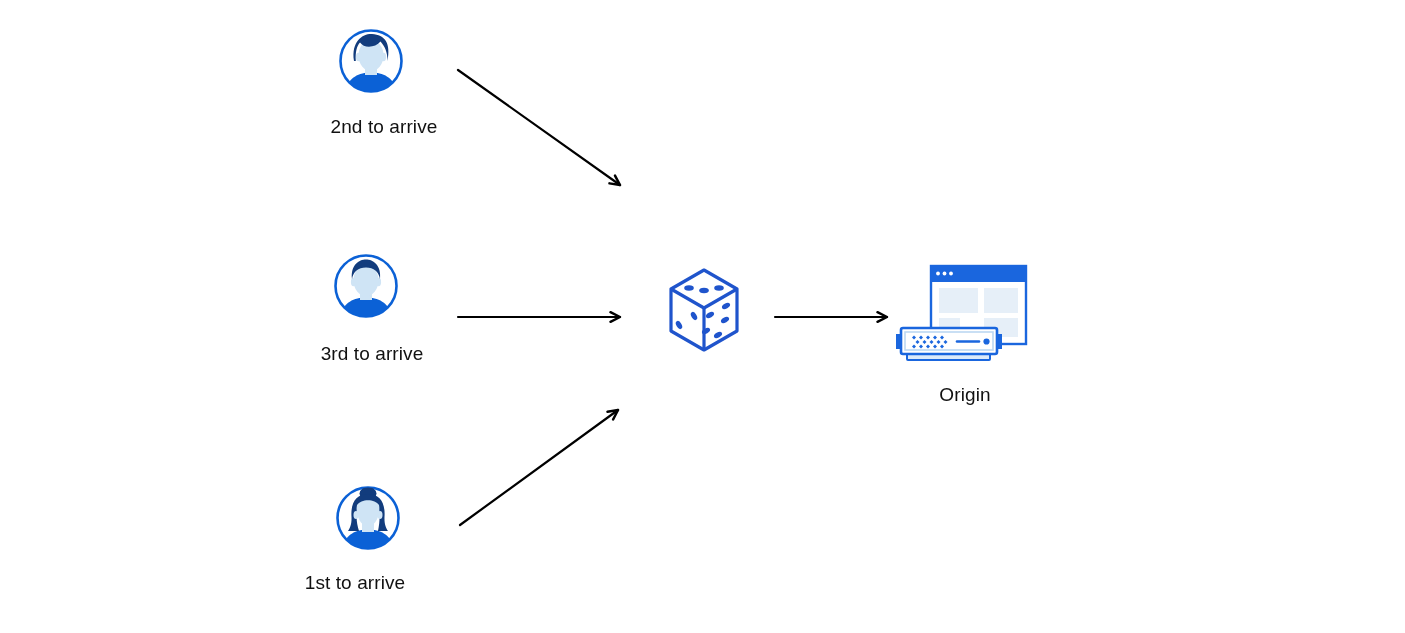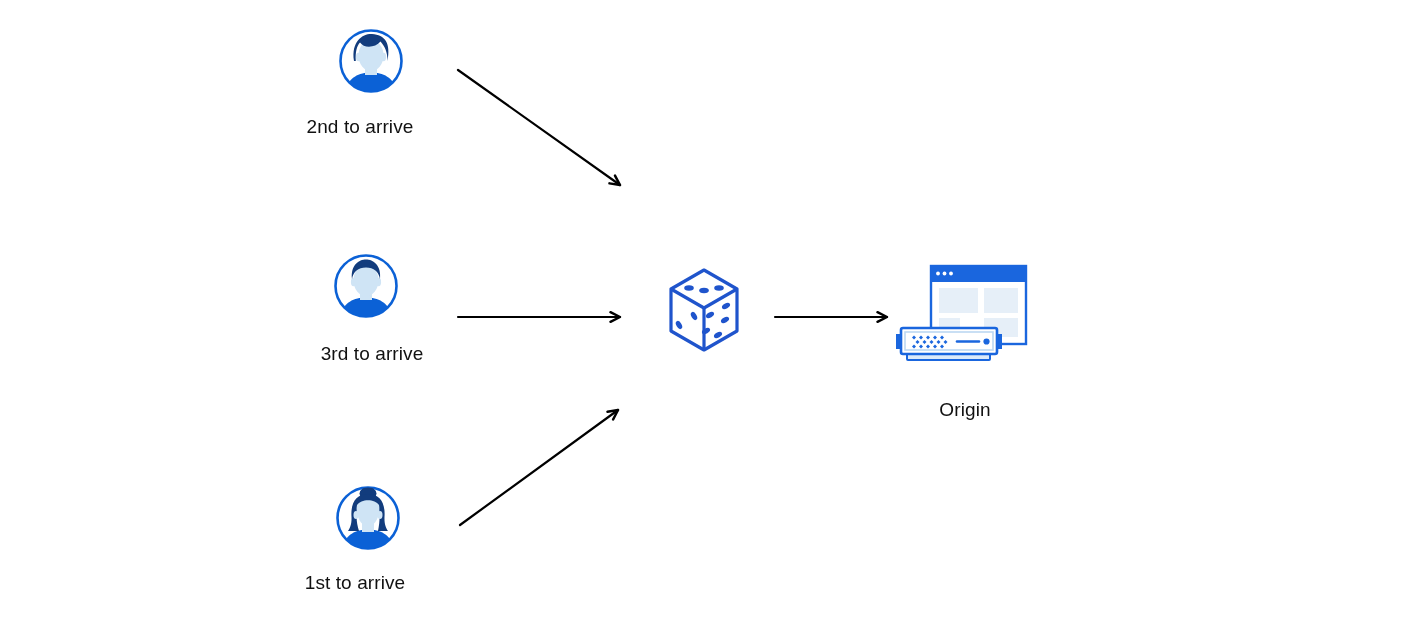--- a/index.html
+++ b/index.html
@@ -55,21 +55,21 @@
         <rect x="28" y="34" width="12" height="14" fill="#cfe4f5"></rect>
         <ellipse cx="21.5" cy="30" rx="2.6" ry="4.2" fill="#cfe4f5"></ellipse>
         <ellipse cx="46.5" cy="30" rx="2.6" ry="4.2" fill="#cfe4f5"></ellipse>
         <ellipse cx="34" cy="28.5" rx="12.5" ry="15.5" fill="#cfe4f5"></ellipse>
         <path d="M17,34 C14,14 26,6.5 35,7 C48,7.8 54,16 50.5,34
                  C50.5,25 48,19.5 43.5,14.5 C38,21 27,21.5 23,15.5
                  C20,18.5 18.2,25 18.8,34 Z" fill="#123c7d"></path>
       </g>
     </svg>
   </div>
-  <div class="node-label" style="left:360px;top:116px;">2nd to arrive</div>
+  <div class="node-label" style="left:384px;top:116px;">2nd to arrive</div>
 
   <div class="abs" style="left:332px;top:252px;">
     <svg width="68" height="68" viewBox="0 0 68 68">
       <defs>
           <clipPath id="c2">
             <circle cx="34" cy="34" r="30.5"></circle>
           </clipPath>
         </defs>
       <circle cx="34" cy="34" r="30.5" fill="#ffffff" stroke="#0b61d6" stroke-width="2.6"></circle>
       <g clip-path="url(#c2)">
@@ -166,15 +166,15 @@
         <path d="M20,82.5 l2 2 l-2 2 l-2 -2 z"></path>
         <path d="M27,82.5 l2 2 l-2 2 l-2 -2 z"></path>
         <path d="M34,82.5 l2 2 l-2 2 l-2 -2 z"></path>
         <path d="M41,82.5 l2 2 l-2 2 l-2 -2 z"></path>
         <path d="M48,82.5 l2 2 l-2 2 l-2 -2 z"></path>
       </g>
       <line x1="63" y1="79.5" x2="85" y2="79.5" stroke="#1a66de" stroke-width="2.6" stroke-linecap="round"></line>
       <circle cx="92.5" cy="79.5" r="3.1" fill="#1a66de"></circle>
     </svg>
   </div>
-  <div class="node-label" style="left:965px;top:399px;">Origin</div>
+  <div class="node-label" style="left:965px;top:384px;">Origin</div>
 
 </div>
 
 </body></html>

